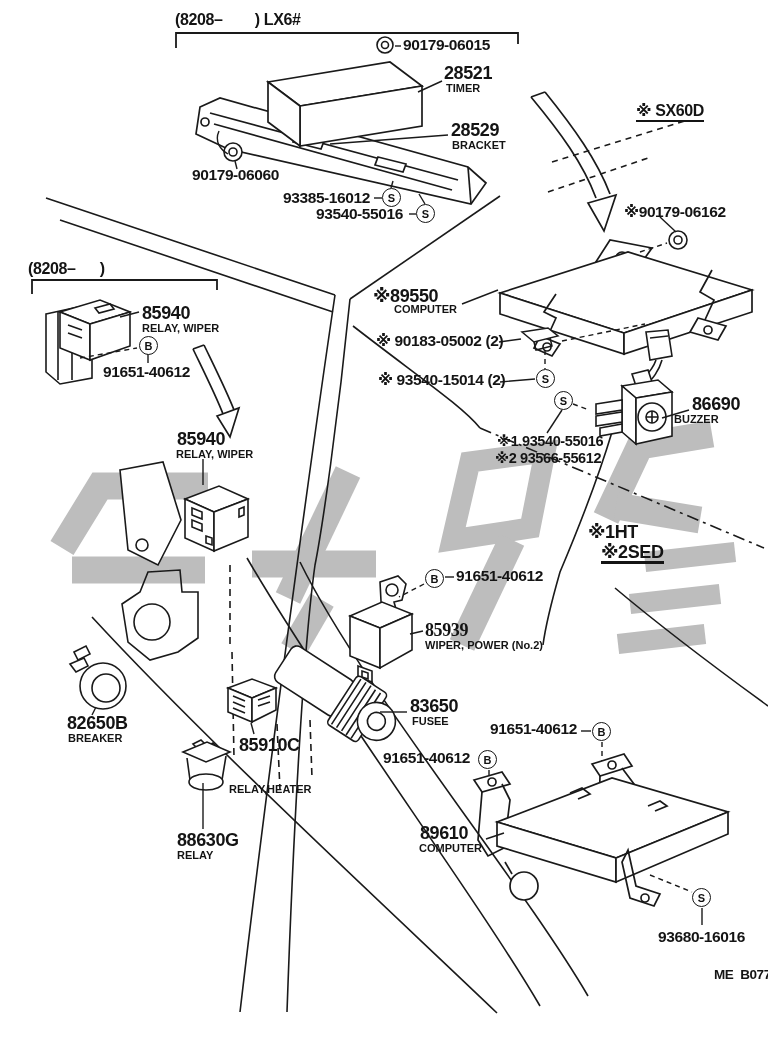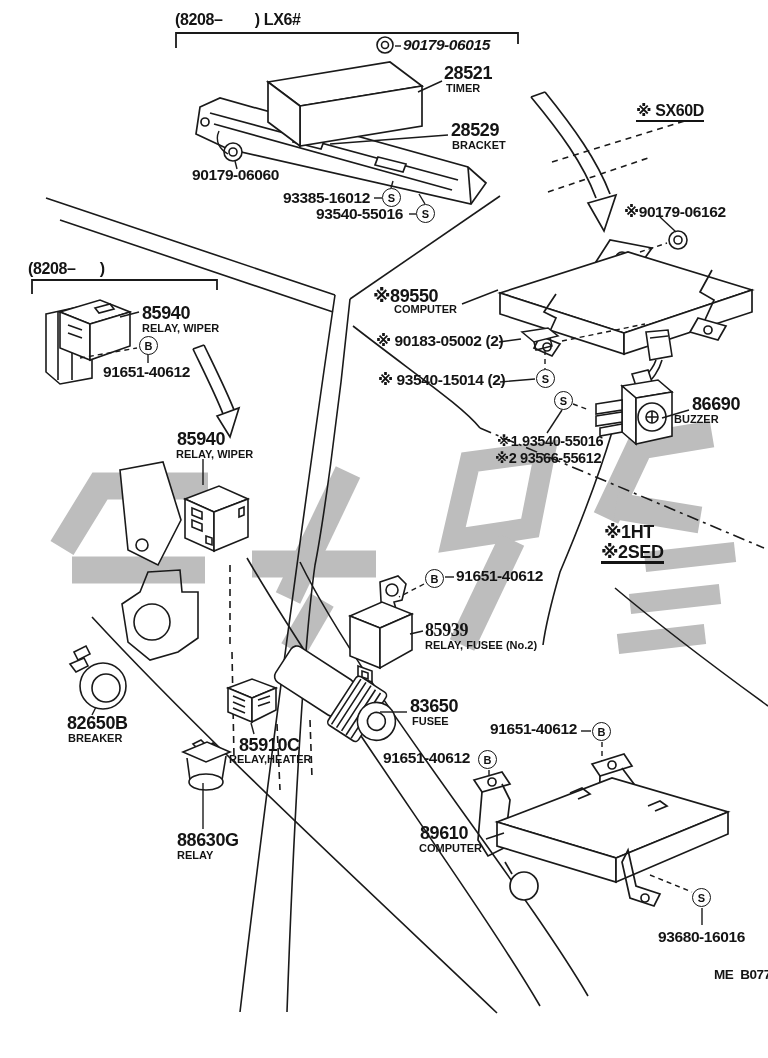--- a/index.html
+++ b/index.html
@@ -253,58 +253,58 @@
     <path d="M573,404 L589,410"></path>
     <path d="M80,358 L137,348"></path>
     <path d="M424,584 L399,597"></path>
     <path d="M602,742 L602,761"></path>
     <path d="M489,770 L489,780"></path>
     <path d="M650,875 L692,892"></path>
   </g>
 </svg>
 
   <div class="lbl hd" style="left:175px;top:12px;">(8208–        ) LX6#</div>
-  <div class="lbl fn" style="left:403px;top:37px;font-style:italic;">90179-06015</div>
+  <div class="lbl fn" style="left:403px;top:37px;">90179-06015</div>
   <div class="lbl pn" style="left:444px;top:64px;">28521</div>
   <div class="lbl pc" style="left:446px;top:83px;">TIMER</div>
   <div class="lbl pn" style="left:451px;top:121px;">28529</div>
   <div class="lbl pc" style="left:452px;top:140px;">BRACKET</div>
   <div class="lbl fn" style="left:192px;top:167px;">90179-06060</div>
   <div class="lbl fn" style="left:283px;top:190px;">93385-16012</div>
   <div class="lbl fn" style="left:316px;top:206px;">93540-55016</div>
 
   <div class="lbl hd u2" style="left:636px;top:103px;">※ SX60D</div>
   <div class="lbl fn" style="left:624px;top:204px;">※90179-06162</div>
   <div class="lbl pn" style="left:373px;top:287px;">※89550</div>
   <div class="lbl pc" style="left:394px;top:304px;">COMPUTER</div>
   <div class="lbl fn" style="left:376px;top:333px;">※ 90183-05002 (2)</div>
   <div class="lbl fn" style="left:378px;top:372px;">※ 93540-15014 (2)</div>
   <div class="lbl pn" style="left:692px;top:395px;">86690</div>
   <div class="lbl pc" style="left:674px;top:414px;">BUZZER</div>
   <div class="lbl nt" style="left:497px;top:434px;">※1 93540-55016</div>
   <div class="lbl nt" style="left:495px;top:451px;">※2 93566-55612</div>
-  <div class="lbl pn" style="left:604px;top:523px;">※1HT</div>
+  <div class="lbl pn" style="left:588px;top:523px;">※1HT</div>
   <div class="lbl pn u3" style="left:601px;top:543px;">※2SED</div>
 
   <div class="lbl hd" style="left:28px;top:261px;">(8208–      )</div>
   <div class="lbl pn" style="left:142px;top:304px;">85940</div>
   <div class="lbl pc" style="left:142px;top:323px;">RELAY, WIPER</div>
   <div class="lbl fn" style="left:103px;top:364px;">91651-40612</div>
   <div class="lbl pn" style="left:177px;top:430px;">85940</div>
   <div class="lbl pc" style="left:176px;top:449px;">RELAY, WIPER</div>
   <div class="lbl pn" style="left:67px;top:714px;">82650B</div>
   <div class="lbl pc" style="left:68px;top:733px;">BREAKER</div>
   <div class="lbl pn" style="left:239px;top:736px;">85910C</div>
-  <div class="lbl pc" style="left:229px;top:754px;">RELAY,HEATER</div>
+  <div class="lbl pc" style="left:229px;top:784px;">RELAY,HEATER</div>
   <div class="lbl pn" style="left:177px;top:831px;">88630G</div>
   <div class="lbl pc" style="left:177px;top:850px;">RELAY</div>
 
   <div class="lbl fn" style="left:456px;top:568px;">91651-40612</div>
   <div class="lbl pn" style="left:425px;top:621px;font-family:Liberation Serif, serif;">85939</div>
-  <div class="lbl pc" style="left:425px;top:640px;">RELAY, FUSEE (No.2)</div>
+  <div class="lbl pc" style="left:425px;top:640px;">WIPER, POWER (No.2)</div>
   <div class="lbl pn" style="left:410px;top:697px;">83650</div>
   <div class="lbl pc" style="left:412px;top:716px;">FUSEE</div>
   <div class="lbl fn" style="left:490px;top:721px;">91651-40612</div>
   <div class="lbl fn" style="left:383px;top:750px;">91651-40612</div>
   <div class="lbl pn" style="left:420px;top:824px;">89610</div>
   <div class="lbl pc" style="left:419px;top:843px;">COMPUTER</div>
   <div class="lbl fn" style="left:658px;top:929px;">93680-16016</div>
   <div class="lbl plate" style="left:678px;top:968px;">ME  B077-D</div>
 
   <div class="sym" style="left:382px;top:188px;">S</div>

